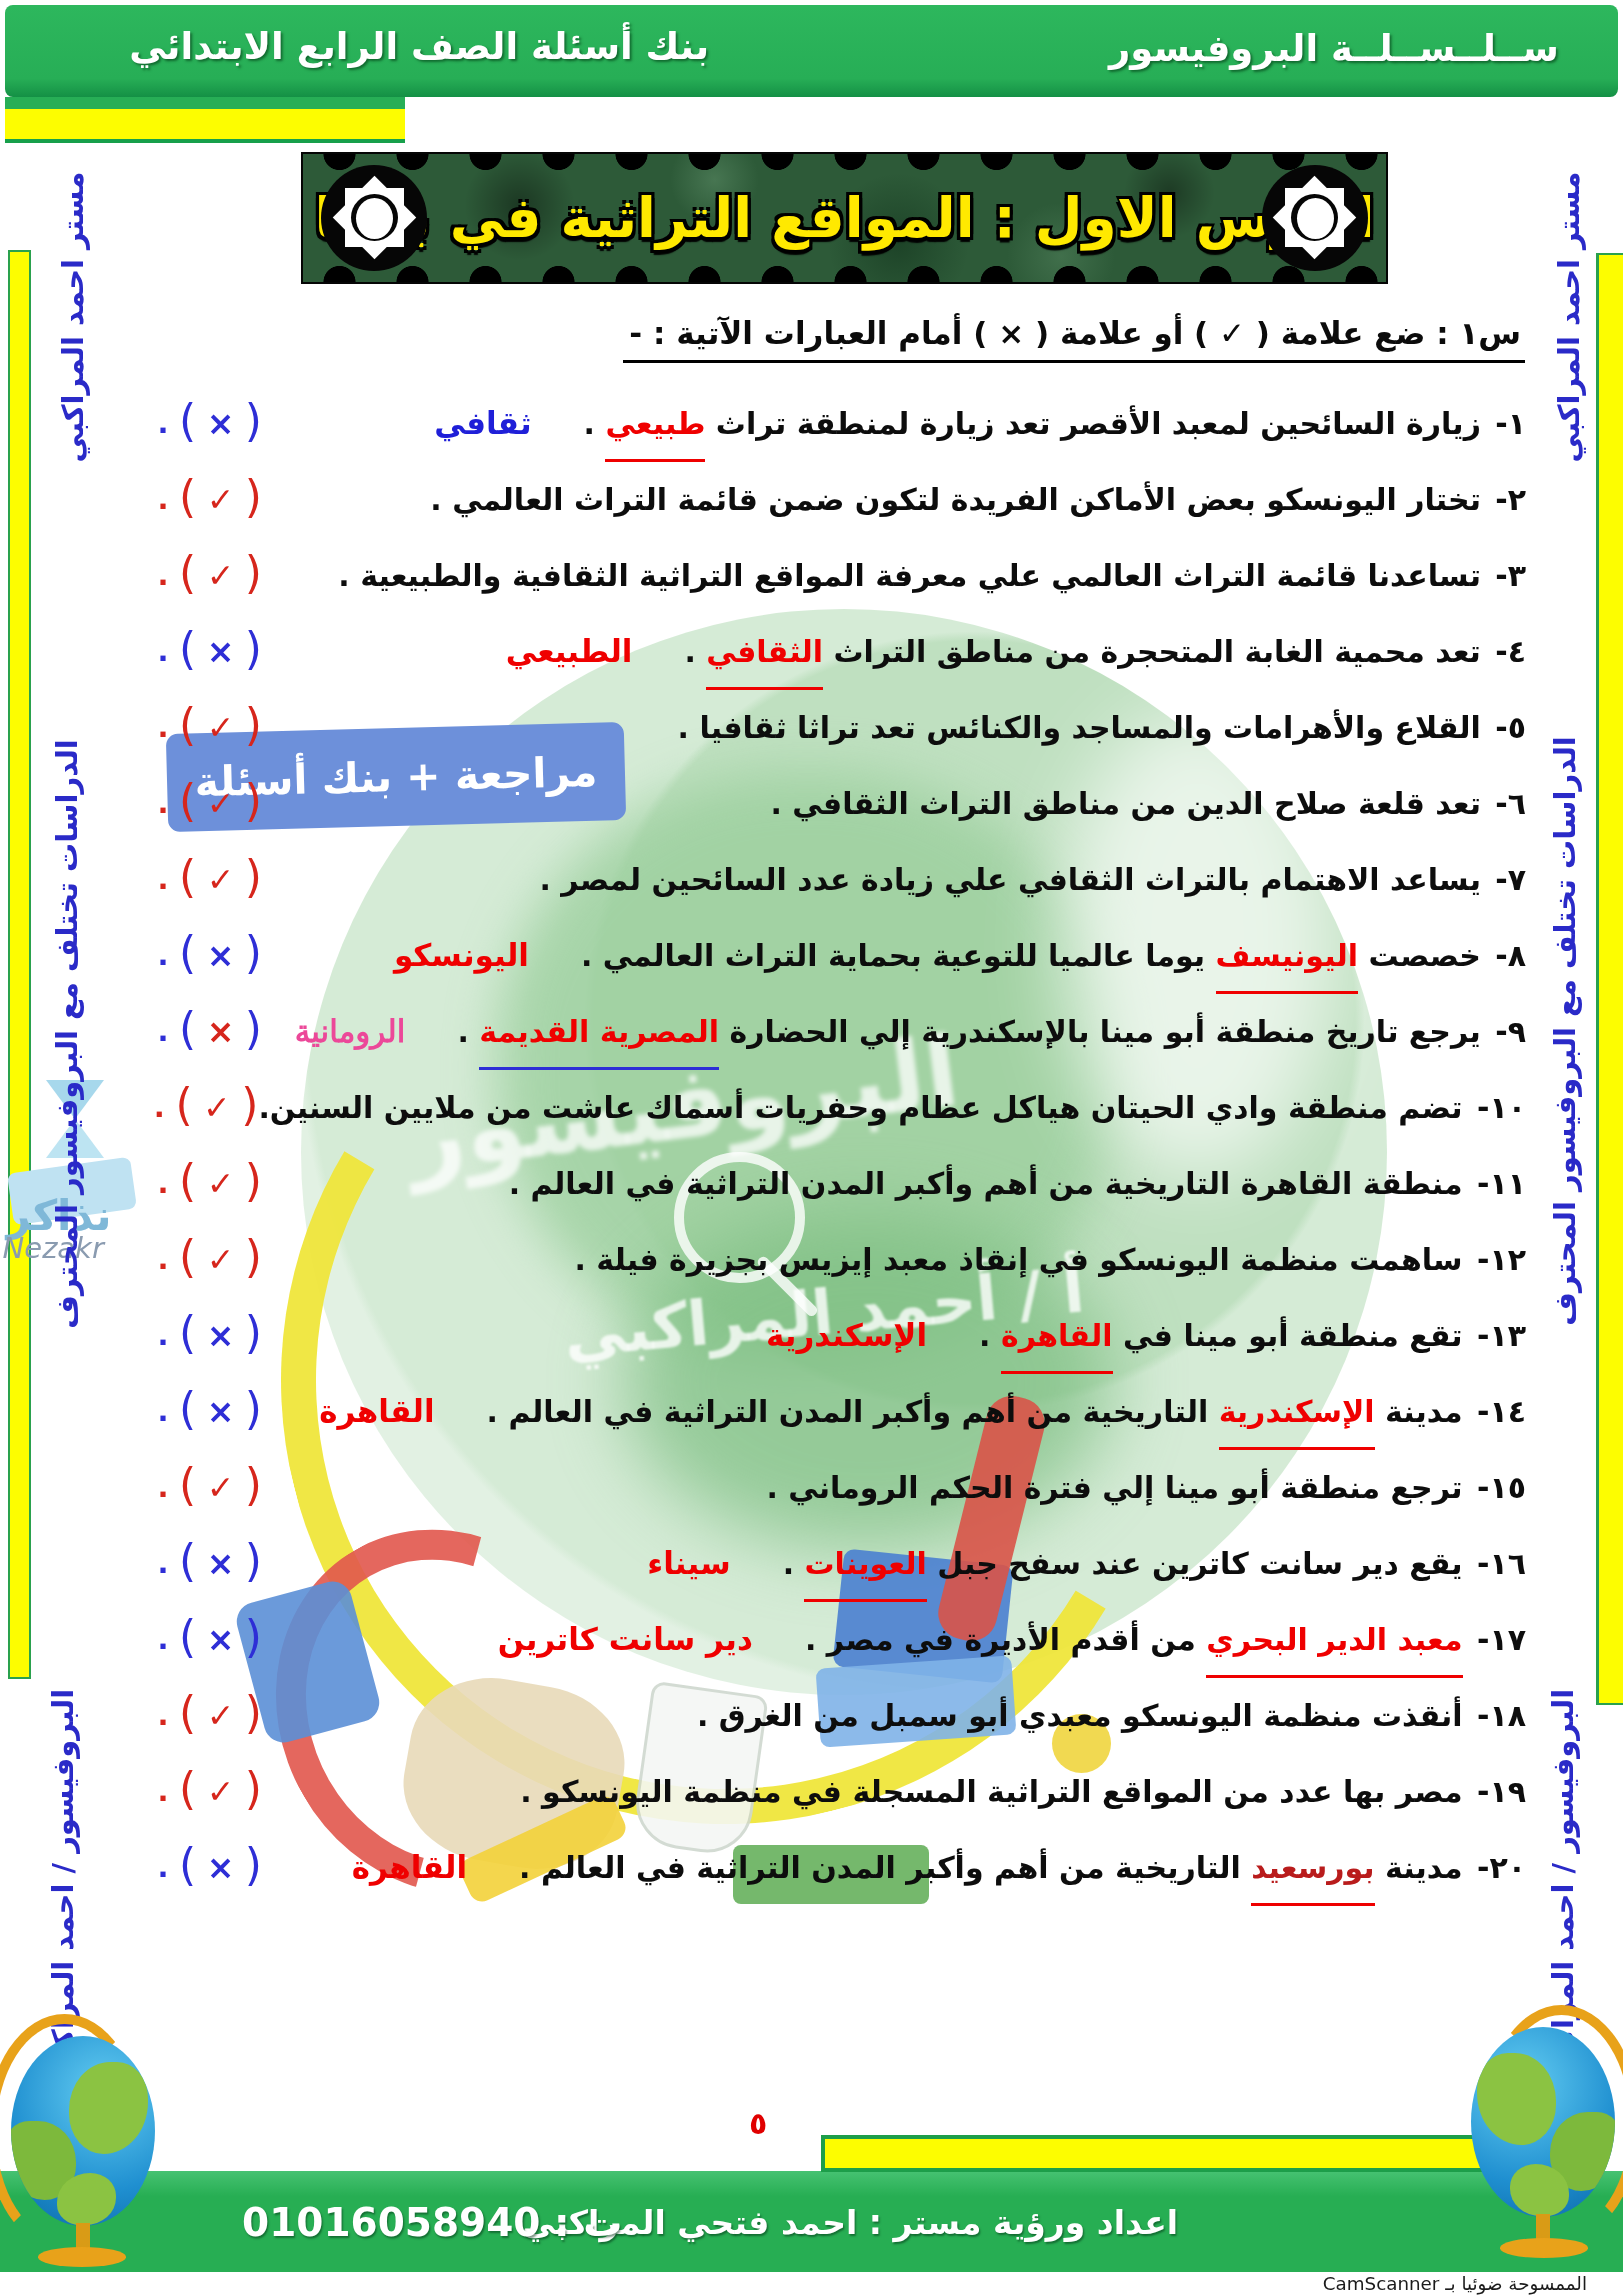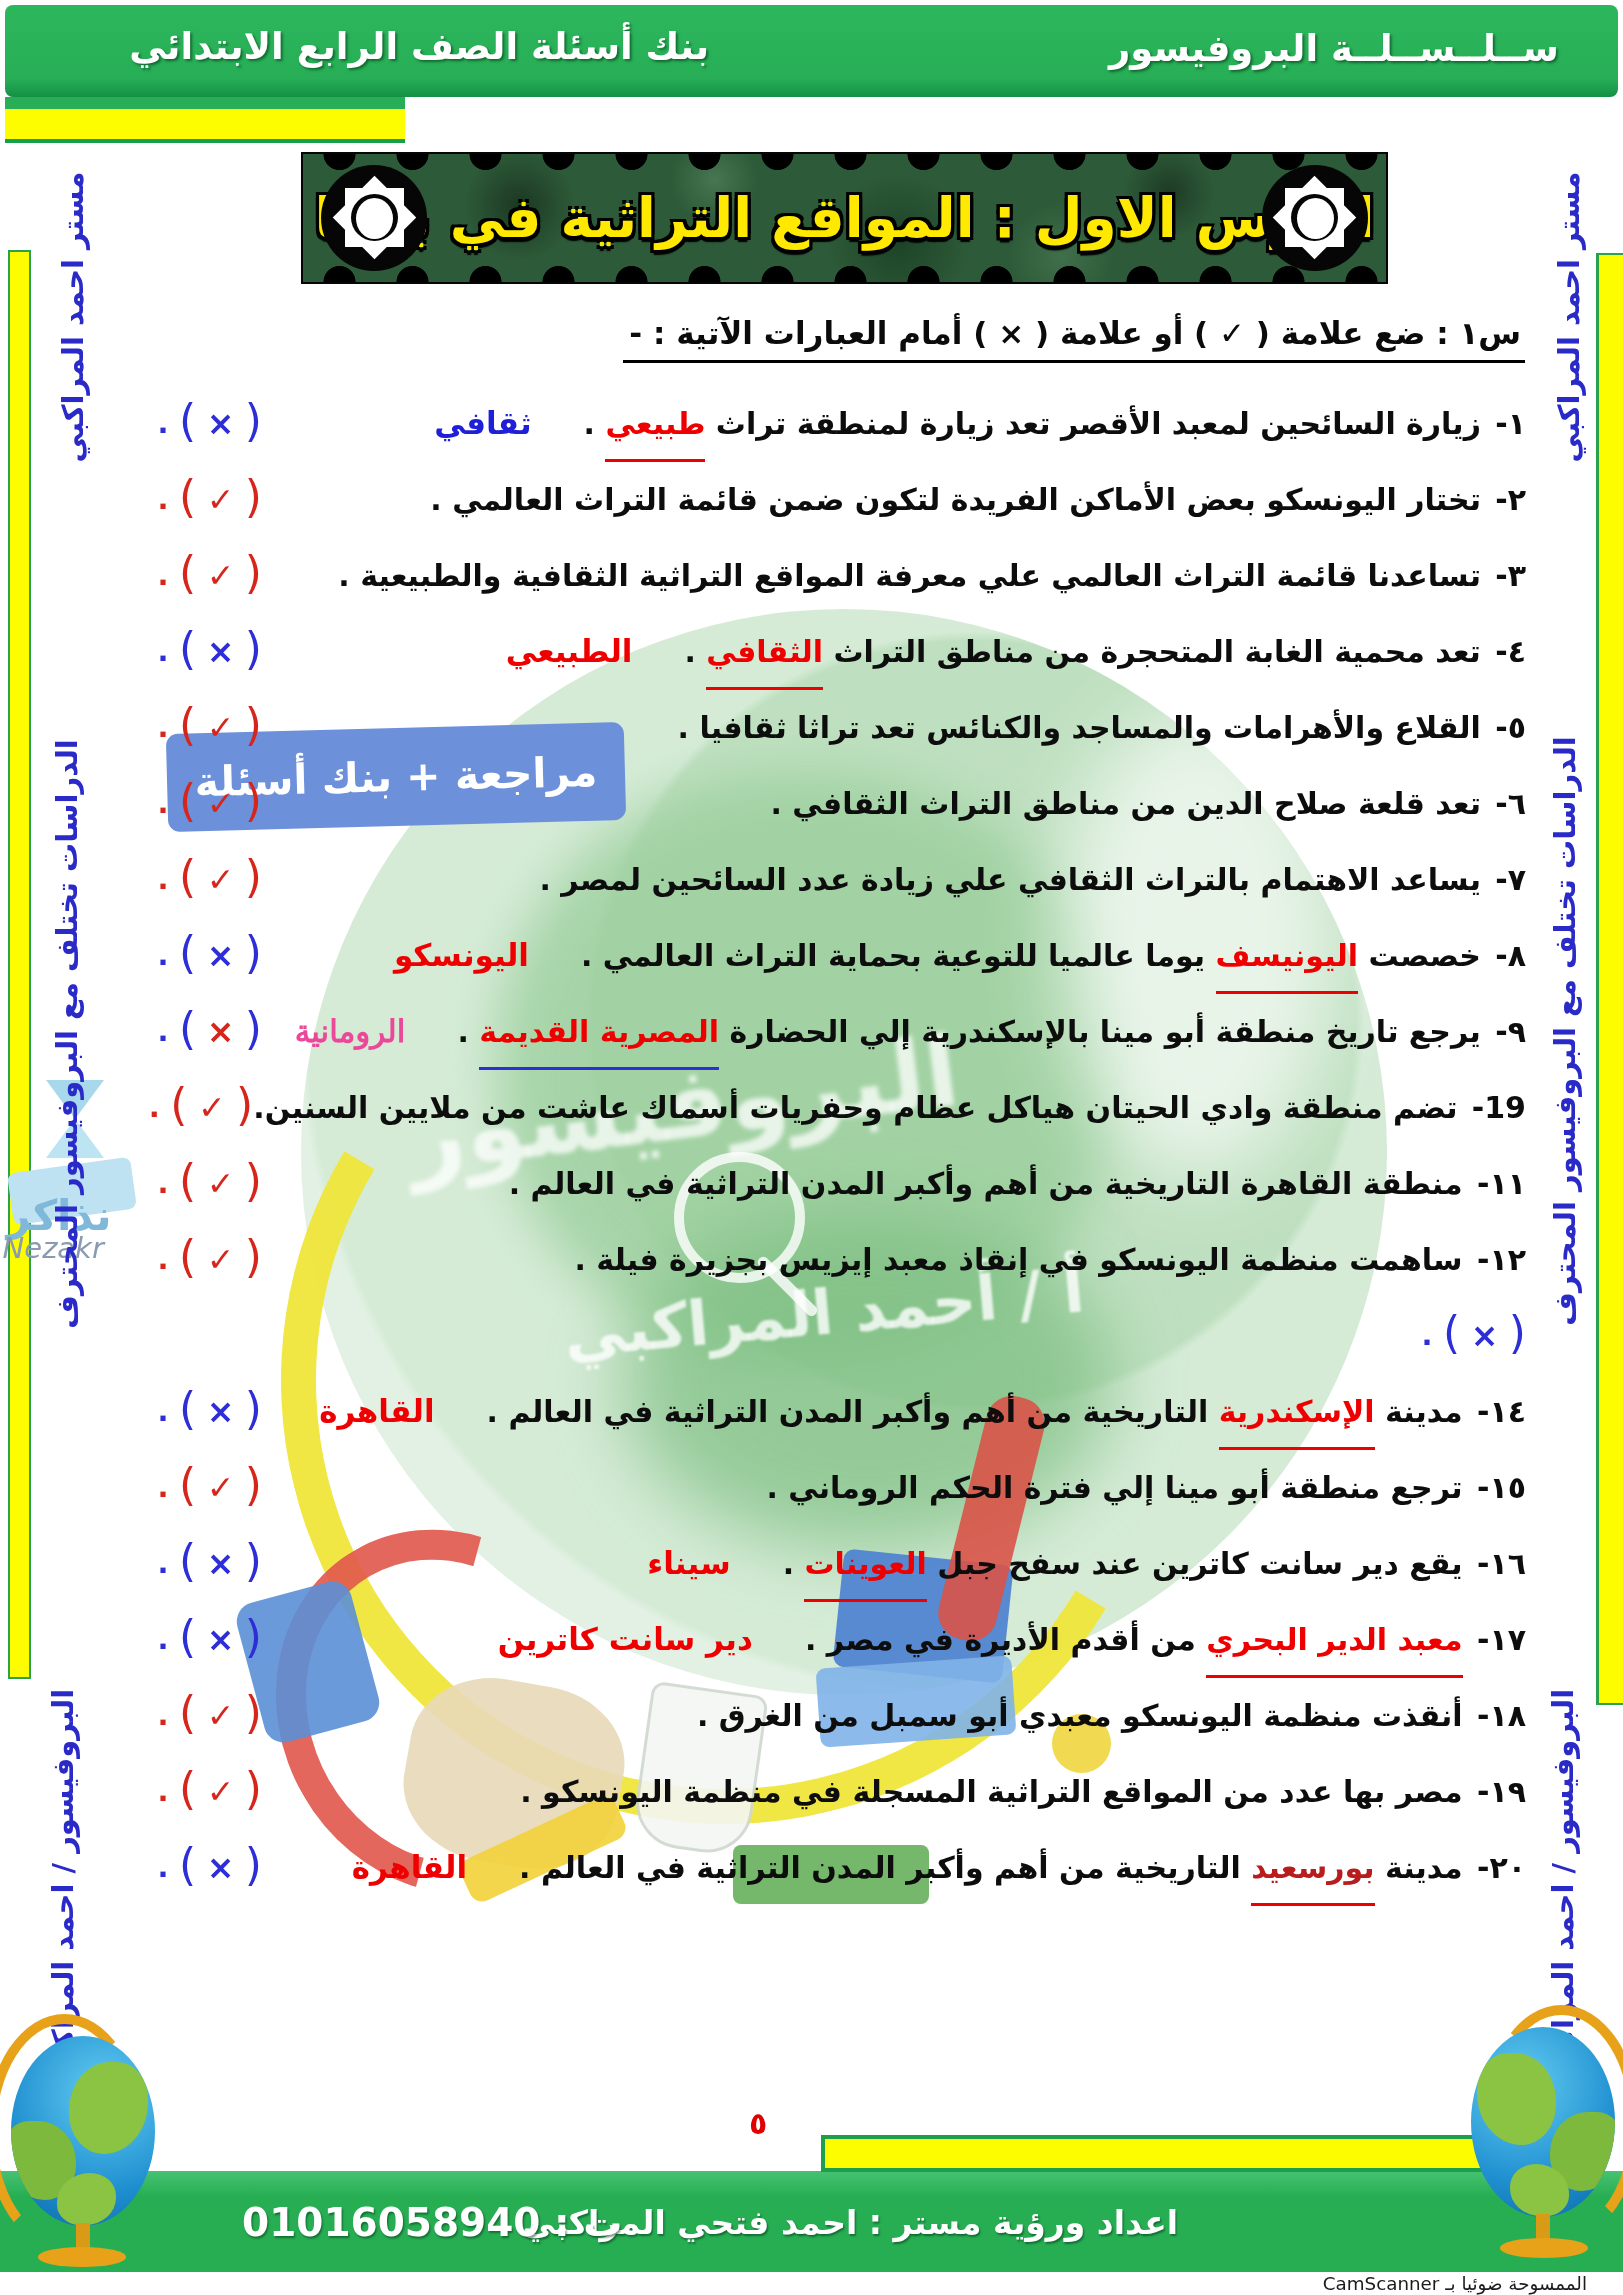--- a/index.html
+++ b/index.html
@@ -284,21 +284,21 @@
     </div>
     <div class="ans">
       <span class="dot" style="color: rgb(46, 46, 214);">.</span>
       <span class="paren" style="color: rgb(46, 46, 214);">(</span>
       <span class="mark" style="color: rgb(214, 38, 28);">×</span>
       <span class="paren" style="color: rgb(46, 46, 214);">)</span>
     </div>
   </div>
     <div class="row">
     <div class="stmt">
-      <span class="num">19-</span><span> تضم منطقة وادي الحيتان هياكل عظام وحفريات أسماك عاشت من ملايين السنين.</span><span></span>
+      <span class="num">١٠-</span><span> تضم منطقة وادي الحيتان هياكل عظام وحفريات أسماك عاشت من ملايين السنين.</span><span></span>
     </div>
     <div class="ans">
       <span class="dot" style="color: rgb(214, 38, 28);">.</span>
       <span class="paren" style="color: rgb(214, 38, 28);">(</span>
       <span class="mark" style="color: rgb(214, 38, 28);">✓</span>
       <span class="paren" style="color: rgb(214, 38, 28);">)</span>
     </div>
   </div>
     <div class="row">
     <div class="stmt">
@@ -316,20 +316,23 @@
       <span class="num">١٢-</span><span> ساهمت منظمة اليونسكو في إنقاذ معبد إيزيس بجزيرة فيلة .</span><span></span>
     </div>
     <div class="ans">
       <span class="dot" style="color: rgb(214, 38, 28);">.</span>
       <span class="paren" style="color: rgb(214, 38, 28);">(</span>
       <span class="mark" style="color: rgb(214, 38, 28);">✓</span>
       <span class="paren" style="color: rgb(214, 38, 28);">)</span>
     </div>
   </div>
     <div class="row">
+    <div class="stmt">
+      <span class="num">١٣-</span><span> تقع منطقة أبو مينا في </span><span class="hl" style="color: rgb(239, 0, 0); border-bottom-color: rgb(239, 0, 0);">القاهرة</span><span> .</span><span class="corr" style="color: rgb(239, 0, 0);">الإسكندرية</span>
+    </div>
     <div class="ans">
       <span class="dot" style="color: rgb(46, 46, 214);">.</span>
       <span class="paren" style="color: rgb(46, 46, 214);">(</span>
       <span class="mark" style="color: rgb(46, 46, 214);">×</span>
       <span class="paren" style="color: rgb(46, 46, 214);">)</span>
     </div>
   </div>
     <div class="row">
     <div class="stmt">
       <span class="num">١٤-</span><span> مدينة </span><span class="hl" style="color: rgb(239, 0, 0); border-bottom-color: rgb(239, 0, 0);">الإسكندرية</span><span> التاريخية من أهم وأكبر المدن التراثية في العالم .</span><span class="corr" style="color: rgb(239, 0, 0);">القاهرة</span>

